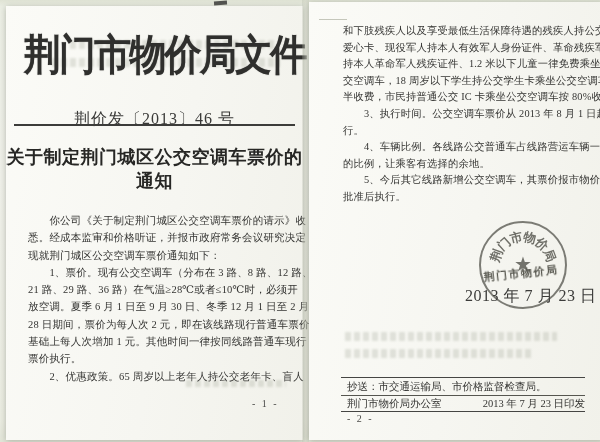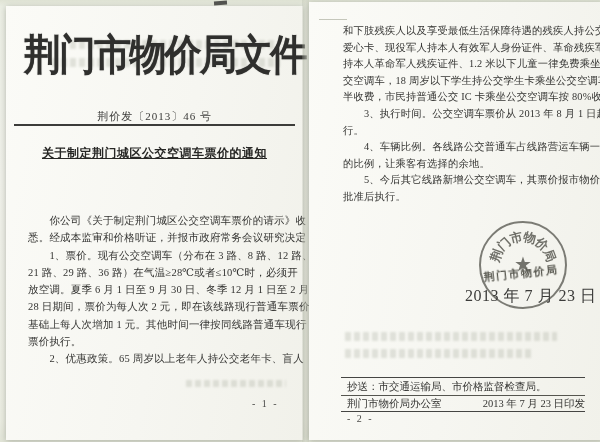--- a/index.html
+++ b/index.html
@@ -9,23 +9,23 @@
     font-family:"Liberation Serif","DejaVu Serif",serif;
   }
   .page{position:absolute;background:linear-gradient(100deg,#fbfbf7 0%,#f6f6f1 55%,#f1f1ea 100%);
     box-shadow:0 1px 6px rgba(95,100,85,.4);}
   .page1{left:6px;top:6px;width:297px;height:434px;}
   .page2{left:309px;top:2px;width:294px;height:438px;}
   .abs{position:absolute;}
   .center{text-align:center;left:0;right:0;}
   .hdr-title{top:26px;font-size:42px;line-height:1.12;font-weight:bold;color:#2f2f2d;
     transform:scaleX(.88);letter-spacing:-2px;white-space:nowrap;text-shadow:0 0 1px rgba(45,45,45,.55);}
-  .doc-num{top:103px;font-size:11px;color:#3a3a38;letter-spacing:1px;}
+  .doc-num{top:103px;font-size:16px;color:#3a3a38;letter-spacing:1px;}
   .rule-main{top:118px;left:8px;right:8px;border-top:2px solid #3c3c3a;filter:blur(.2px);}
-  .notice-title{top:139px;font-size:12px;font-weight:bold;color:#272725;letter-spacing:.5px;text-decoration:underline;}
+  .notice-title{top:139px;font-size:18px;font-weight:bold;color:#272725;letter-spacing:.5px;}
   .body-text{font-size:10.5px;color:#343432;letter-spacing:.2px;}
   .p1-salutation{left:22px;top:187px;width:270px;}
   .p1-body{left:22px;top:206px;width:278px;line-height:17.3px;}
   .p2-body{left:34px;top:21px;width:252px;line-height:16.6px;font-size:10.3px;}
   .ln{white-space:nowrap;}
   .pagenum{font-size:10px;color:#4a4a48;letter-spacing:2px;}
   .p1-num{left:246px;top:392px;}
   .p2-num{left:38px;top:411px;}
   
   .seal-circle{left:170px;top:219px;width:84px;height:84px;border:2.5px solid #6b6b64;
@@ -84,20 +84,21 @@
     <div class="abs center doc-num">荆价发〔2013〕46 号</div>
 
     <div class="abs rule-main"></div>
 
     <div class="abs center notice-title">关于制定荆门城区公交空调车票价的通知</div>
 
 
     <div class="abs body-text p1-body">
       <div class="ln">　　你公司《关于制定荆门城区公交空调车票价的请示》收</div>
       <div class="ln">悉。经成本监审和价格听证，并报市政府常务会议研究决定，</div>
+      <div class="ln">现就荆门城区公交空调车票价通知如下：</div>
       <div class="ln">　　1、票价。现有公交空调车（分布在 3 路、8 路、12 路、</div>
       <div class="ln">21 路、29 路、36 路）在气温≥28℃或者≤10℃时，必须开</div>
       <div class="ln">放空调。夏季 6 月 1 日至 9 月 30 日、冬季 12 月 1 日至 2 月</div>
       <div class="ln">28 日期间，票价为每人次 2 元，即在该线路现行普通车票价</div>
       <div class="ln">基础上每人次增加 1 元。其他时间一律按同线路普通车现行</div>
       <div class="ln">票价执行。</div>
       <div class="ln">　　2、优惠政策。65 周岁以上老年人持公交老年卡、盲人</div>
     </div>
 
     <div class="abs pagenum p1-num">- 1 -</div>

